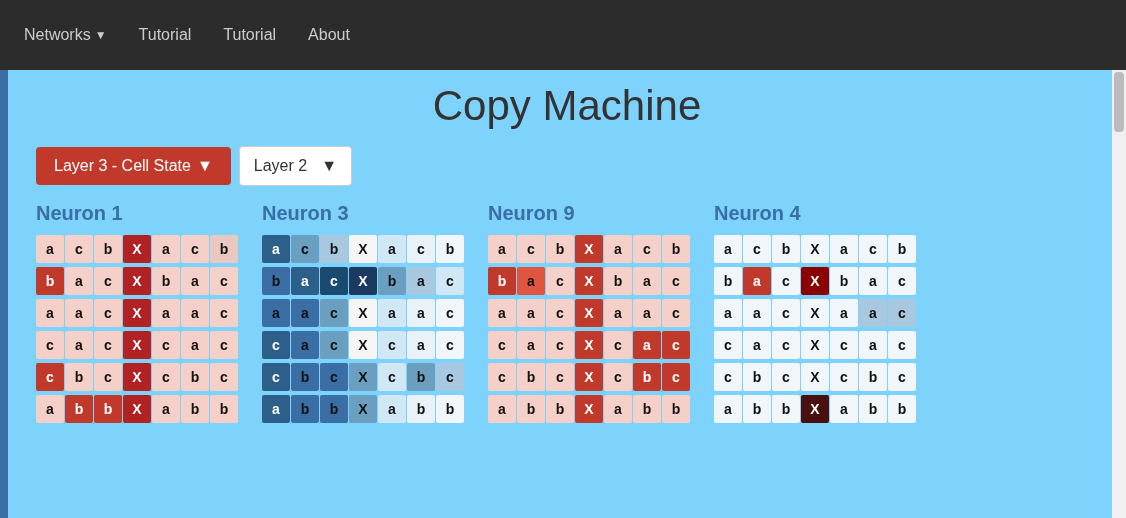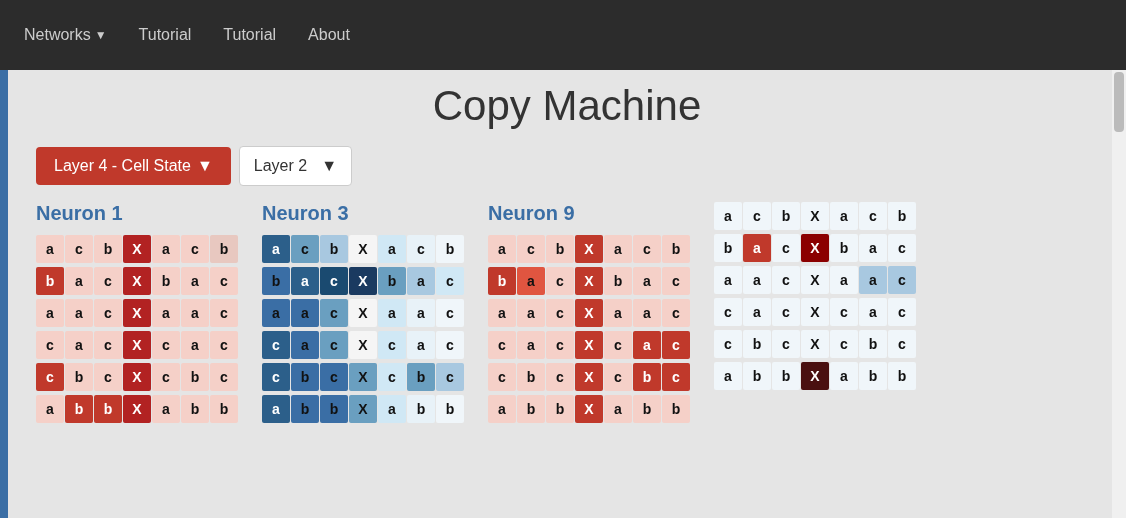--- a/index.html
+++ b/index.html
@@ -26,21 +26,21 @@
       font-size: 16px;
       cursor: pointer;
       display: flex;
       align-items: center;
       gap: 4px;
     }
     .nav-arrow { font-size: 12px; }
 
     
     .main {
-      background: #e5e5e5;
+      background: #7dd3fc;
       padding: 12px 28px 12px 28px;
       position: relative;
       
       border-left: 8px solid #3a6ea5;
     }
 
     .page-title {
       text-align: center;
       font-size: 42px;
       font-weight: 400;
@@ -153,21 +153,21 @@
   <span class="nav-item">Tutorial</span>
   <span class="nav-item">About</span>
 </nav>
 
 <div class="main" style="height: calc(518px - 70px); position: relative;">
 
   <h1 class="page-title">Copy Machine</h1>
 
   <div class="controls">
     <button class="btn-layer1">
-      <span>Layer 4 - Cell State</span>
+      <span>Layer 3 - Cell State</span>
       <span>▼</span>
     </button>
     <button class="btn-layer2">
       <span>Layer 2</span>
       <span>▼</span>
     </button>
   </div>
 
   <div class="neurons-grid" id="neurons-grid">
   <div class="neuron-col">
@@ -335,20 +335,21 @@
           <div class="char-cell" style="background-color: rgb(245, 208, 200); color: rgb(17, 17, 17);">a</div>
           <div class="char-cell" style="background-color: rgb(245, 208, 200); color: rgb(17, 17, 17);">b</div>
           <div class="char-cell" style="background-color: rgb(245, 208, 200); color: rgb(17, 17, 17);">b</div>
           <div class="char-cell" style="background-color: rgb(192, 57, 43); color: rgb(255, 255, 255);">X</div>
           <div class="char-cell" style="background-color: rgb(245, 208, 200); color: rgb(17, 17, 17);">a</div>
           <div class="char-cell" style="background-color: rgb(245, 208, 200); color: rgb(17, 17, 17);">b</div>
           <div class="char-cell" style="background-color: rgb(245, 208, 200); color: rgb(17, 17, 17);">b</div>
         </div>
       </div>
       <div class="neuron-col">
+        <div class="neuron-title">Neuron 4</div>
         <div class="char-row">
           <div class="char-cell" style="background-color: rgb(240, 246, 250); color: rgb(17, 17, 17);">a</div>
           <div class="char-cell" style="background-color: rgb(240, 246, 250); color: rgb(17, 17, 17);">c</div>
           <div class="char-cell" style="background-color: rgb(240, 246, 250); color: rgb(17, 17, 17);">b</div>
           <div class="char-cell" style="background-color: rgb(240, 246, 250); color: rgb(17, 17, 17);">X</div>
           <div class="char-cell" style="background-color: rgb(240, 246, 250); color: rgb(17, 17, 17);">a</div>
           <div class="char-cell" style="background-color: rgb(240, 246, 250); color: rgb(17, 17, 17);">c</div>
           <div class="char-cell" style="background-color: rgb(240, 246, 250); color: rgb(17, 17, 17);">b</div>
         </div>
         <div class="char-row">

